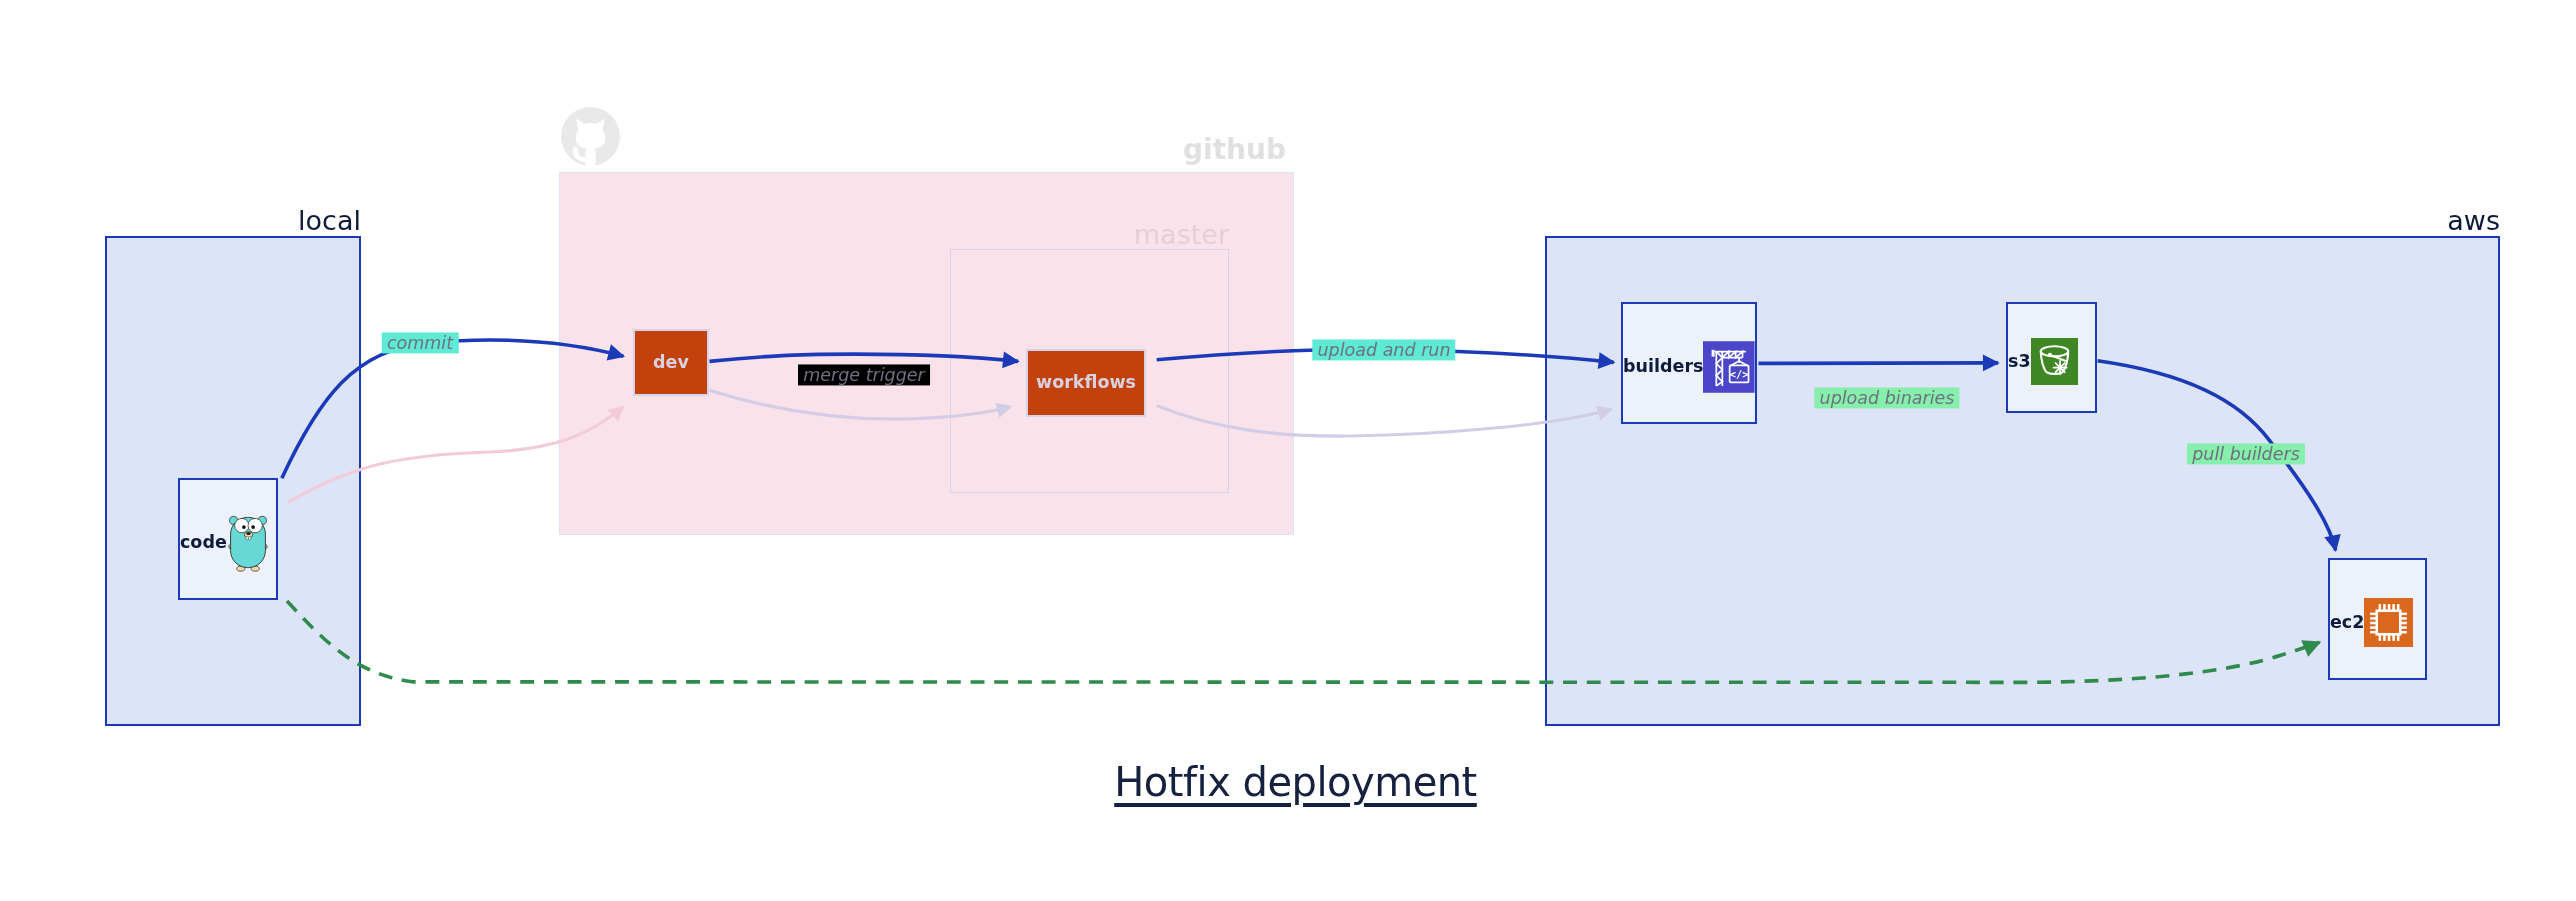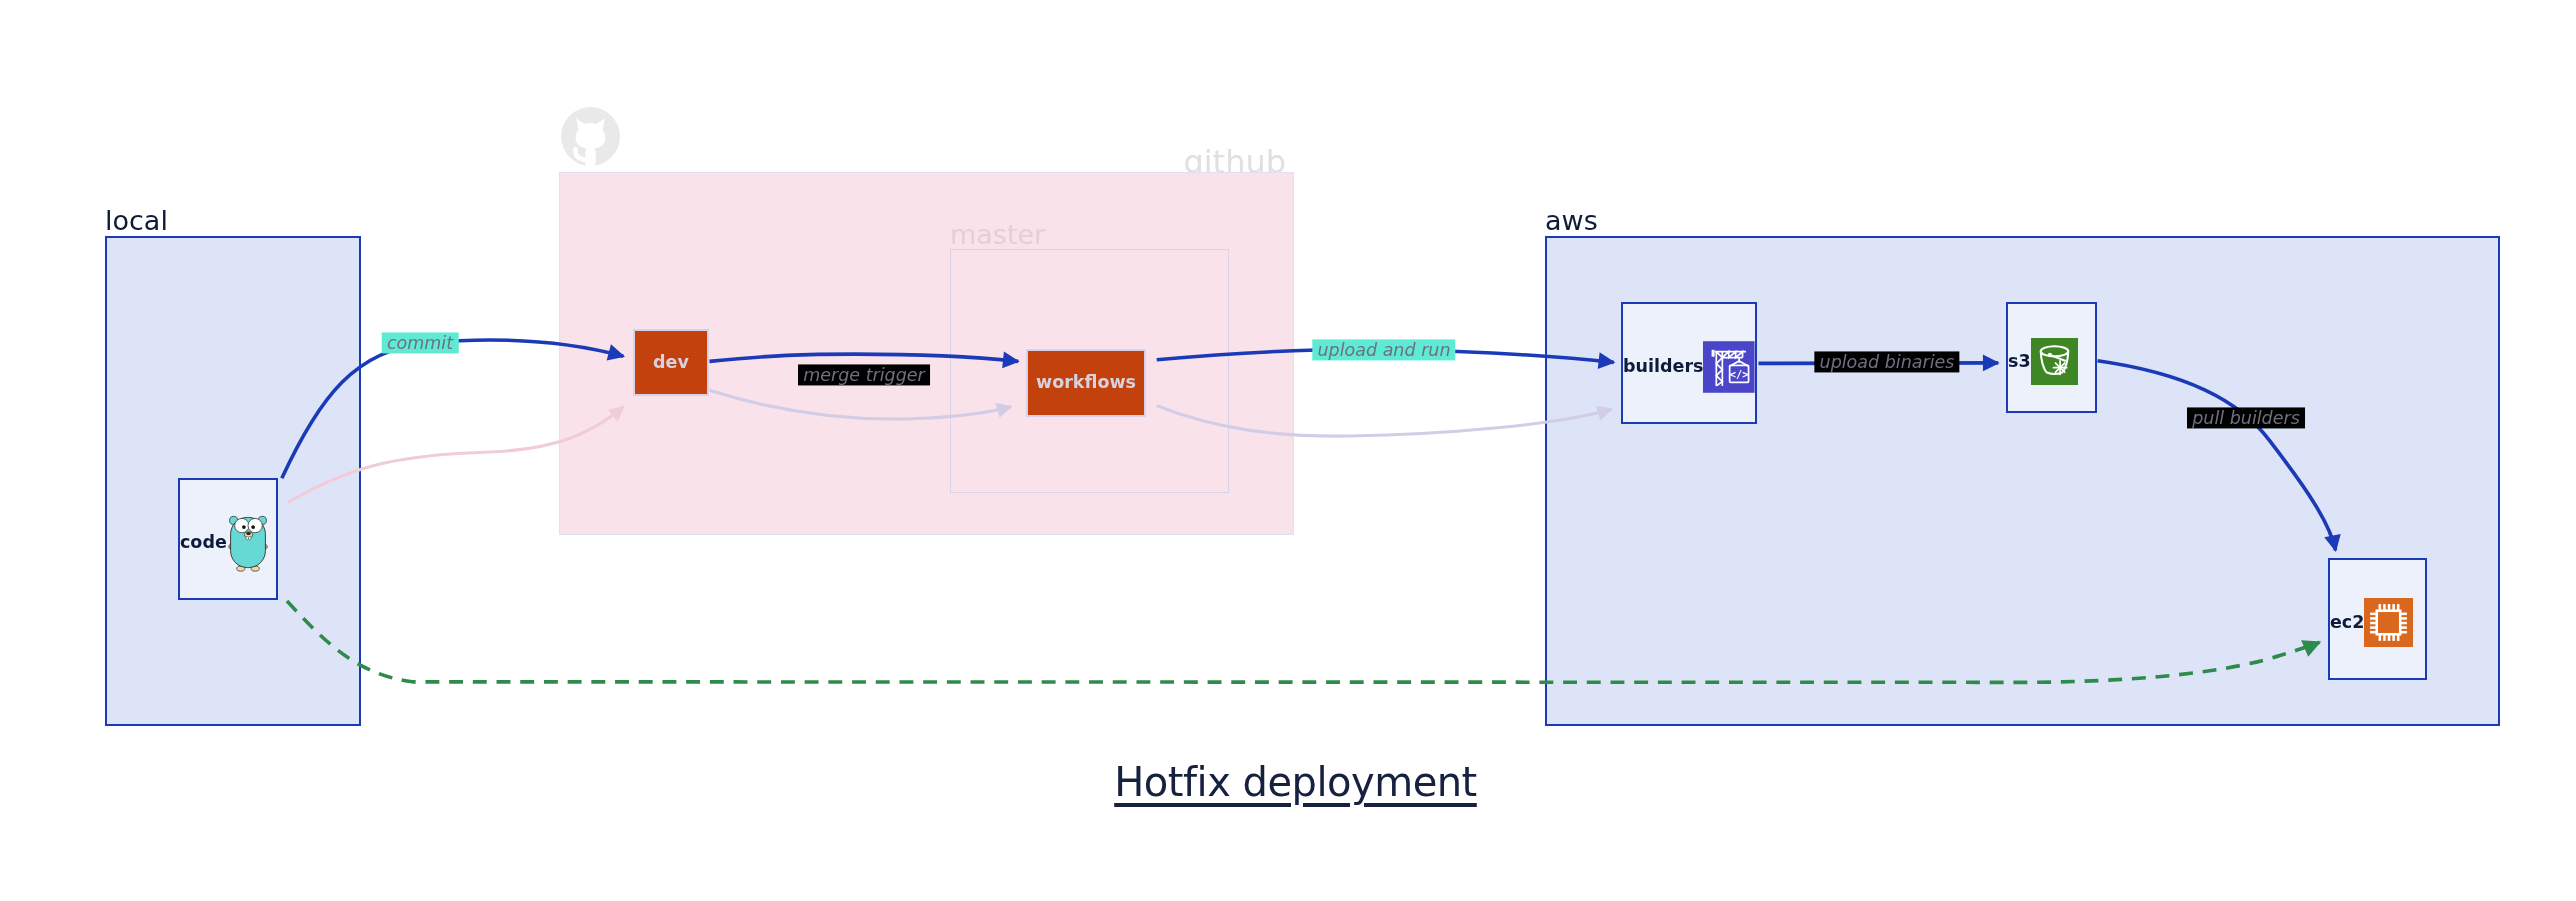--- a/index.html
+++ b/index.html
@@ -5,55 +5,55 @@
   html,body{margin:0;padding:0;background:#fff;}
   #canvas{
     position:relative;width:2604px;height:902px;background:#ffffff;overflow:hidden;
     font-family:"DejaVu Sans", sans-serif;
   }
   
   .cluster{position:absolute;box-sizing:border-box;}
   .cluster.blue{background:#dee4f8;border:2.6px solid #1b3ab8;}
   .cluster.pink{background:#f9e2e9;border:1.5px solid #dbe1f6;}
   .cluster.faded-box{background:transparent;border:1.5px solid #d9d3e9;}
-  .cluster-label{position:absolute;text-align:left;font-size:27px;color:#0e1c3a;white-space:nowrap;}
+  .cluster-label{position:absolute;text-align:right;font-size:27px;color:#0e1c3a;white-space:nowrap;}
   .cluster-label.faded-pink{color:#e5ced9;}
   .cluster-label.faded-gray{color:#e2dfdf;text-align:right;}
   
   .node{position:absolute;box-sizing:border-box;display:flex;flex-direction:row;align-items:center;}
   .node.active{background:#edf1fb;border:2.6px solid #1b3ab8;}
   .node.faded{background:#c2410c;border:2.1px solid #d8d2e8;justify-content:center;}
   .node-label{font-weight:bold;font-size:17.5px;color:#0d1c3a;margin-top:8.2px;line-height:1.1;}
   .node.faded .node-label{color:#d8d1e0;margin-top:0;}
   .node-icon{margin-top:7.2px;}
   
   svg.edges{position:absolute;left:0;top:0;pointer-events:none;}
   .edge-label{
     position:absolute;transform:translate(-50%,-50%);font-style:italic;font-size:17.5px;
     color:#6e7080;white-space:nowrap;padding:0.5px 5.2px;line-height:1.15;
   }
   .edge-label.on-white{background:#5eead4;}
   .edge-label.on-pink{background:#000000;margin-top:21px;}
-  .edge-label.on-blue{background:#000000;}
+  .edge-label.on-blue{background:#86efac;margin-top:36px;}
   
   .diagram-title{
     position:absolute;left:1038px;top:741px;width:515px;text-align:center;
     font-size:40px;color:#16213f;letter-spacing:-0.5px;
     text-decoration:underline;text-decoration-thickness:3.6px;text-underline-offset:7.2px;margin-top:18px;
   }
 </style>
 </head>
 <body>
 
 <div id="canvas">
 
   <div class="cluster-label" style="left:105px;top:205px;width:256px;">local</div>
   <div class="cluster blue" style="left:105px;top:236px;width:256px;height:490px;"></div>
 
-  <div class="cluster-label faded-gray" style="left:559px;top:143px;width:727px;font-size:32px;">github</div>
+  <div class="cluster-label faded-gray" style="left:559px;top:133px;width:727px;font-size:28px;font-weight:bold;">github</div>
   <div class="cluster pink" style="left:559px;top:172px;width:735px;height:363px;"></div>
 
   <svg style="position:absolute;left:560px;top:106px;" width="61" height="62" viewBox="0 0 118 120">
     <circle cx="59" cy="59" r="57" fill="#e9e9e9"></circle>
     <path d="M36 46 L31 24 L48 35 Q59 31 70 35 L87 24 L82 46 Q90 56 87 68 Q83 82 59 83 Q35 82 31 68 Q28 56 36 46 Z" fill="#ffffff"></path>
     <rect x="49" y="80" width="20" height="40" rx="9" fill="#ffffff"></rect>
     <path d="M47 104 Q28 100 30 84" stroke="#ffffff" stroke-width="9" fill="none" stroke-linecap="round"></path>
   </svg>
 
   <div class="cluster-label faded-pink" style="left:950px;top:219px;width:279px;">master</div>

